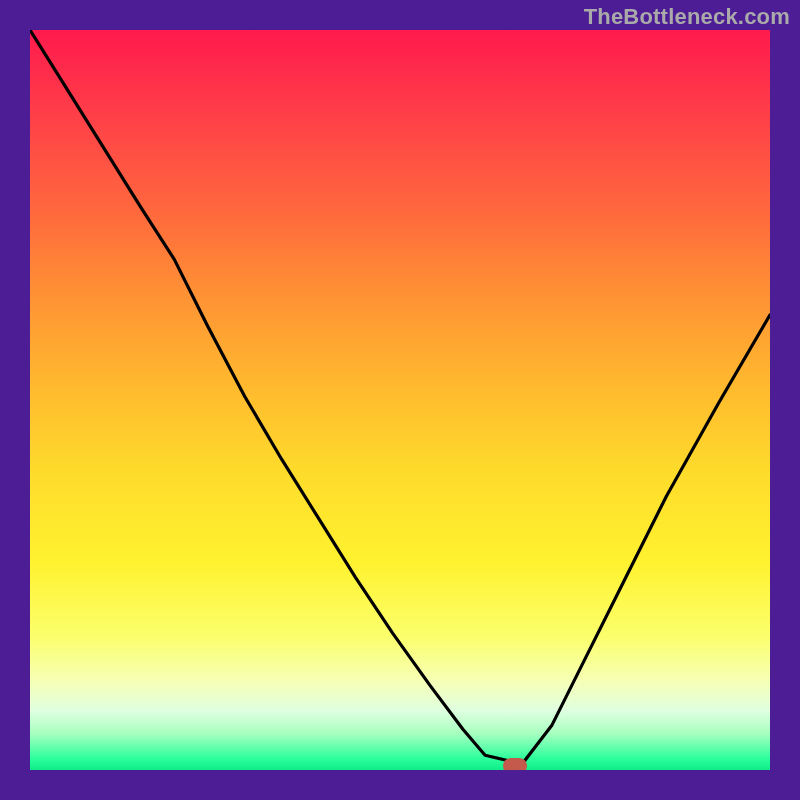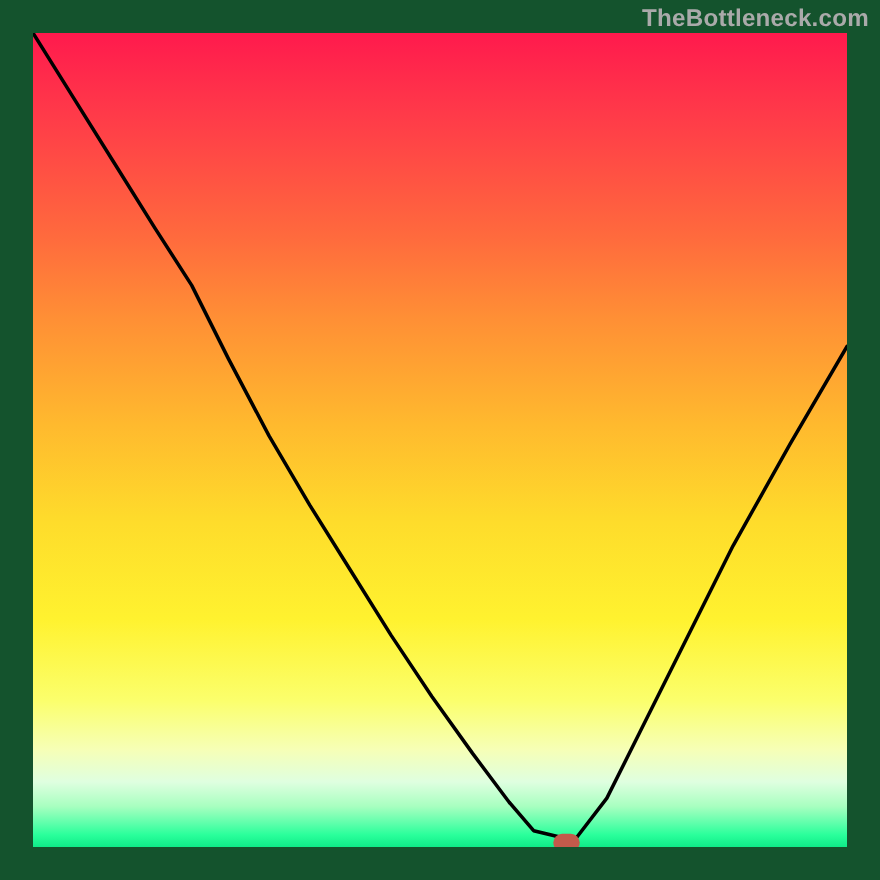--- a/index.html
+++ b/index.html
@@ -9,21 +9,21 @@
     height: 800px;
     background: #000;
     overflow: hidden;
   }
   .frame {
     position: absolute;
     left: 0;
     top: 0;
     width: 800px;
     height: 800px;
-    background: #14532d;
+    background: #4c1d95;
   }
   .plot {
     position: absolute;
     left: 30px;
     top: 30px;
     width: 740px;
     height: 740px;
     overflow: hidden;
   }
   .gradient {

